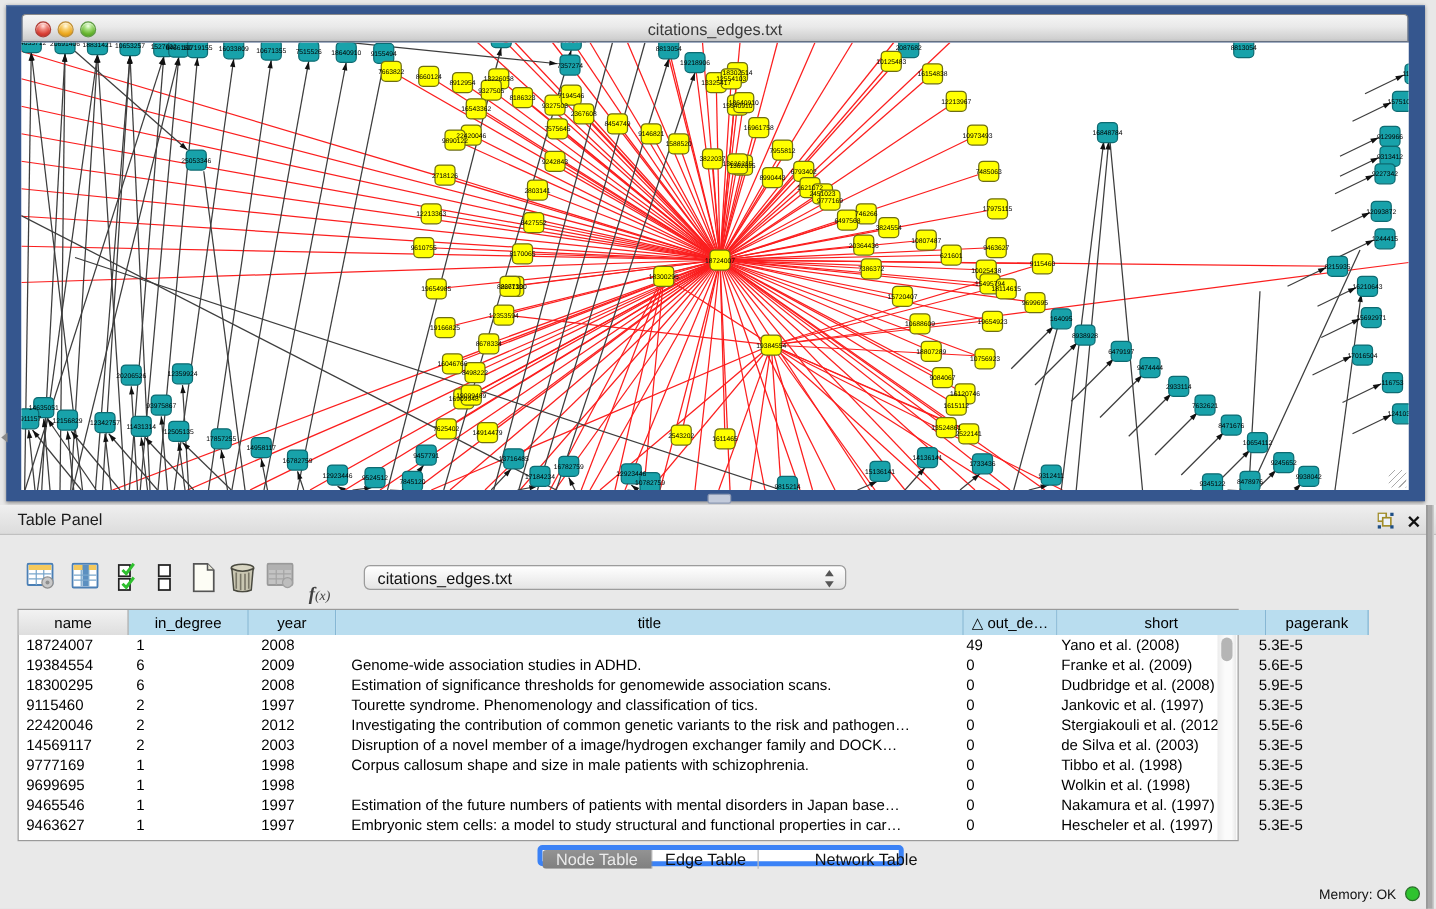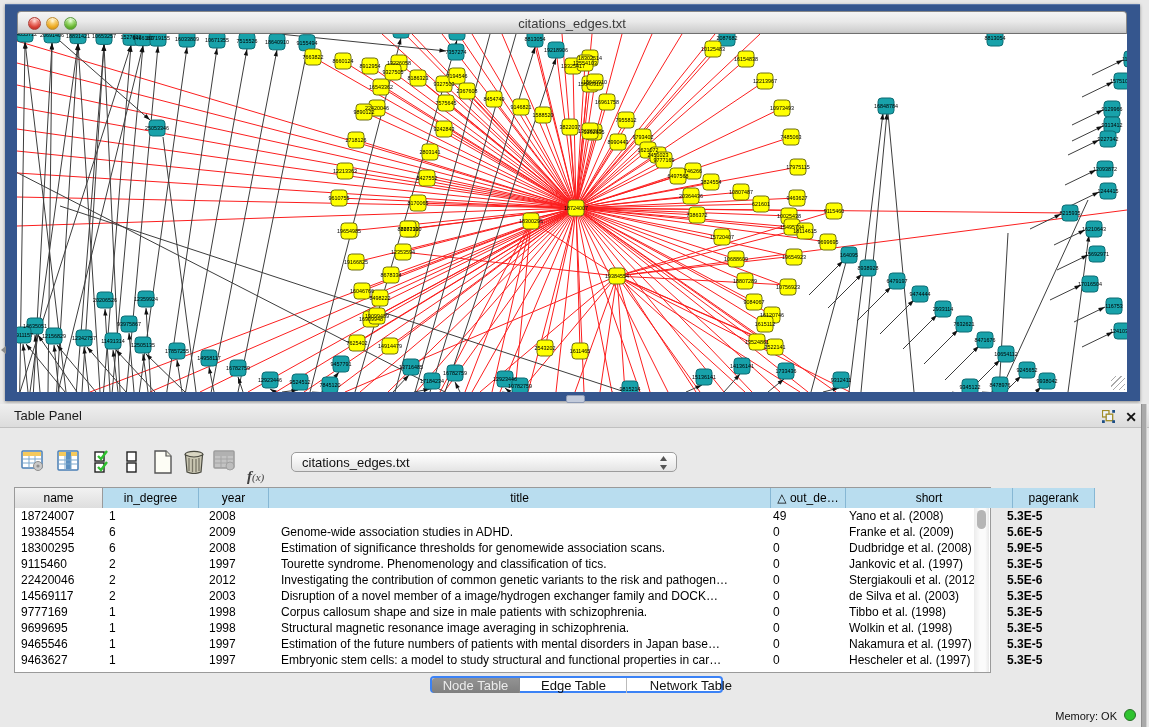--- a/index.html
+++ b/index.html
@@ -42,30 +42,30 @@
 #thead .hg { background:linear-gradient(#f2f2f2,#dedede); border-right:1px solid #9a9a9a; }
 #tbody { position:absolute; left:0; top:20px; width:1105px; height:165px; font-size:12px; color:#000; }
 .trow { position:absolute; left:0; width:1105px; height:16px; line-height:16px; white-space:nowrap; }
 .trow span { position:absolute; overflow:hidden; }
 .c1 { left:6px; width:92px; }
 .c2 { left:94px; width:90px; }
 .c3 { left:194px; width:70px; }
 .c4 { left:266px; width:486px; }
 .c5 { left:758px; width:70px; }
 .c6 { left:834px; width:165px; }
-.c7 { left:992px; width:100px;font-weight:bold; }
+.c7 { left:992px; width:100px; }
 #vscroll { position:absolute; right:1px; top:20px; width:15px; height:164px;
   background:linear-gradient(90deg,#ececec,#fbfbfb 40%,#fbfbfb 75%,#e8e8e8); }
 #vthumb { position:absolute; left:3px; top:2px; width:9px; height:19px; background:#b5b5b5; border-radius:5px; }
 
 #tabs { position:absolute; left:430px; top:272px; width:293px; height:17px;
-  border:2px solid #3b82f6; border-radius:4px; background:#fff; font-size:13px; }
+  border:4px solid #3b82f6; border-radius:4px; background:#fff; font-size:13px; }
 .seg { position:absolute; top:0; height:15px; line-height:15px; text-align:center; color:#111; }
 #seg1 { left:0; width:88px; background:linear-gradient(#939393,#7f7f7f); color:#ececec; border-radius:3px 0 0 3px; border-right:1px solid #888; }
-#seg2 { left:89px; width:106px; border-right:1px solid #bbb; }
+#seg2 { left:89px; width:84px; border-right:1px solid #bbb; }
 #seg3 { left:172px; width:128px;text-align:right; }
 #memory { position:absolute; right:32px; top:306px; font-size:11px; color:#111; }
 #memdot { position:absolute; right:13px; top:305px; width:12px; height:12px; border-radius:50%;
   background:#2fc32f; border:1px solid #2a6e2a; }
 #redge { position:absolute; right:2px; top:0; width:6px; height:323px; background:#a9a9a9;
   border-left:1px solid #8e8e8e; border-right:1px solid #cfcfcf; }
 </style></head>
 <body>
 <div id="lglyph" style="position:absolute;left:1px;top:346px;width:0;height:0;border-top:4px solid transparent;border-bottom:4px solid transparent;border-right:5px solid #8a8a8a;z-index:6"></div>
 <div id="notch" style="position:absolute;left:566px;top:395px;width:19px;height:8px;background:#c3cbdb;border:1px solid #8d9ab4;border-radius:2px;z-index:5"></div>
@@ -989,21 +989,20 @@
           <span class="c3">1998</span>
           <span class="c4">Corpus callosum shape and size in male patients with schizophrenia.</span>
           <span class="c5">0</span>
           <span class="c6">Tibbo et al. (1998)</span>
           <span class="c7">5.3E-5</span>
         </div>
 <div class="trow" style="top:112px">
 <span class="c1">9699695</span>
           <span class="c2">1</span>
           <span class="c3">1998</span>
-          <span class="c4">Structural magnetic resonance image averaging in schizophrenia.</span>
           <span class="c5">0</span>
           <span class="c6">Wolkin et al. (1998)</span>
           <span class="c7">5.3E-5</span>
         </div>
 <div class="trow" style="top:128px">
 <span class="c1">9465546</span>
           <span class="c2">1</span>
           <span class="c3">1997</span>
           <span class="c4">Estimation of the future numbers of patients with mental disorders in Japan base…</span>
           <span class="c5">0</span>

